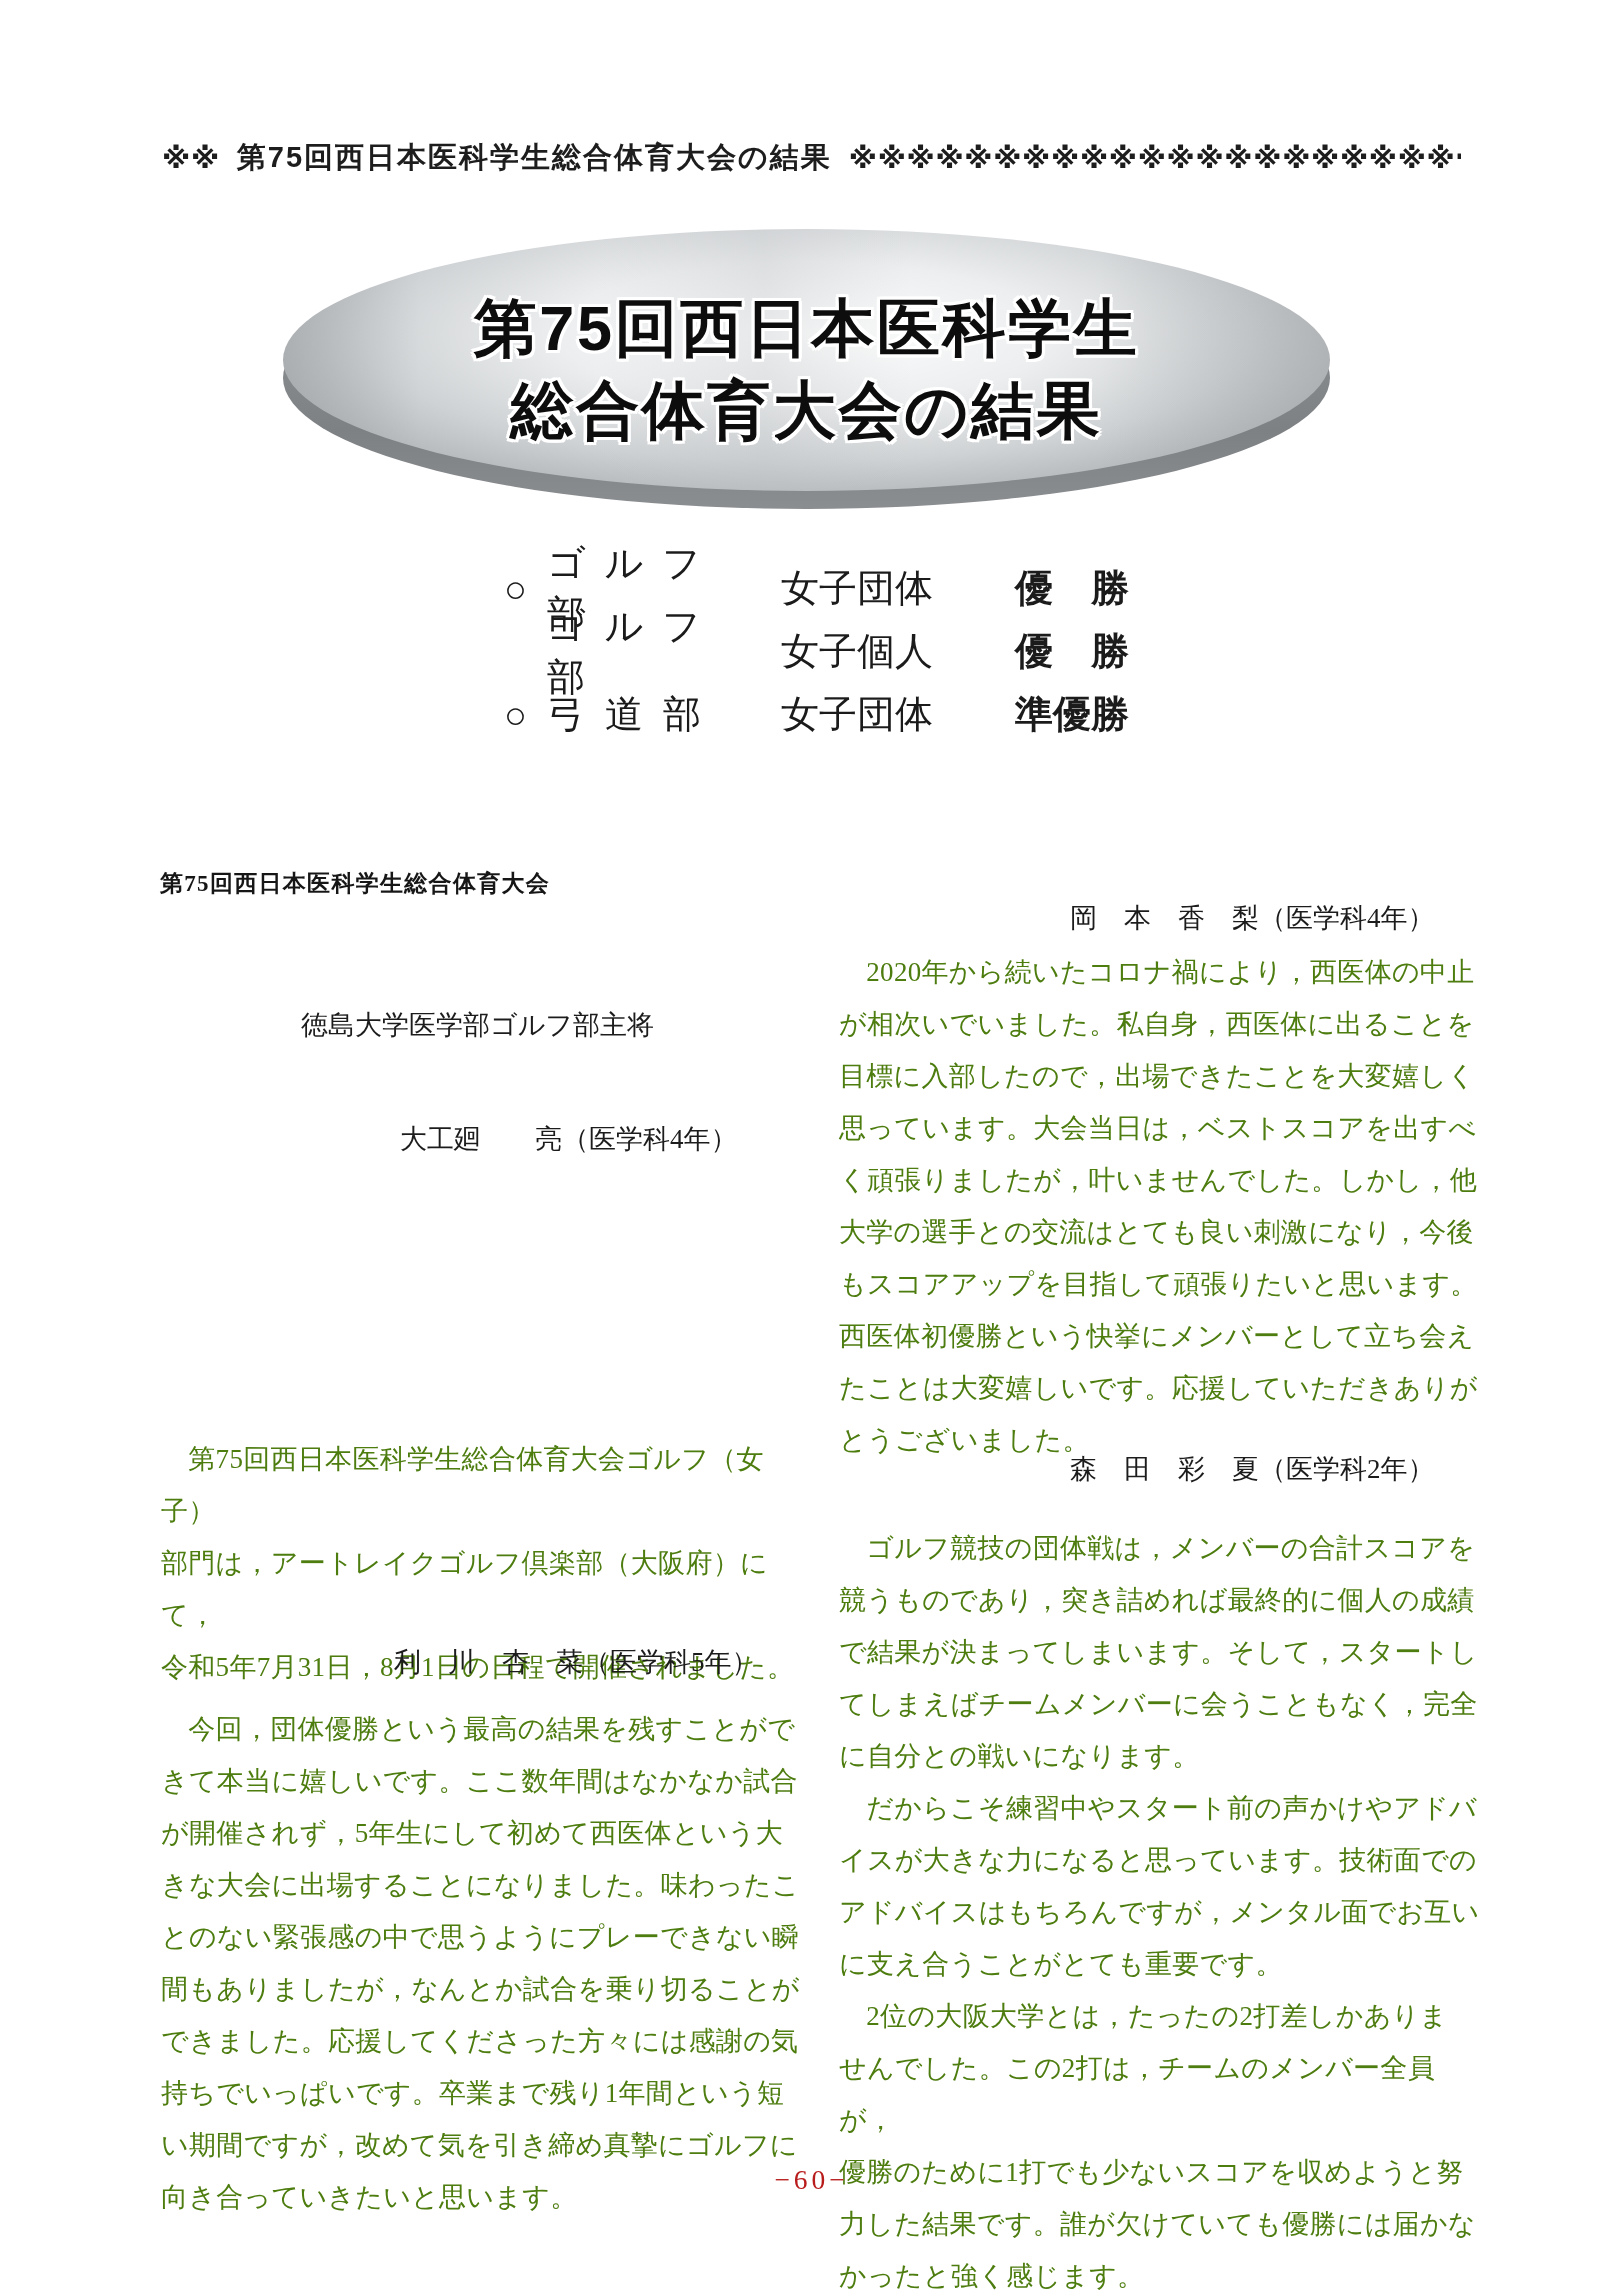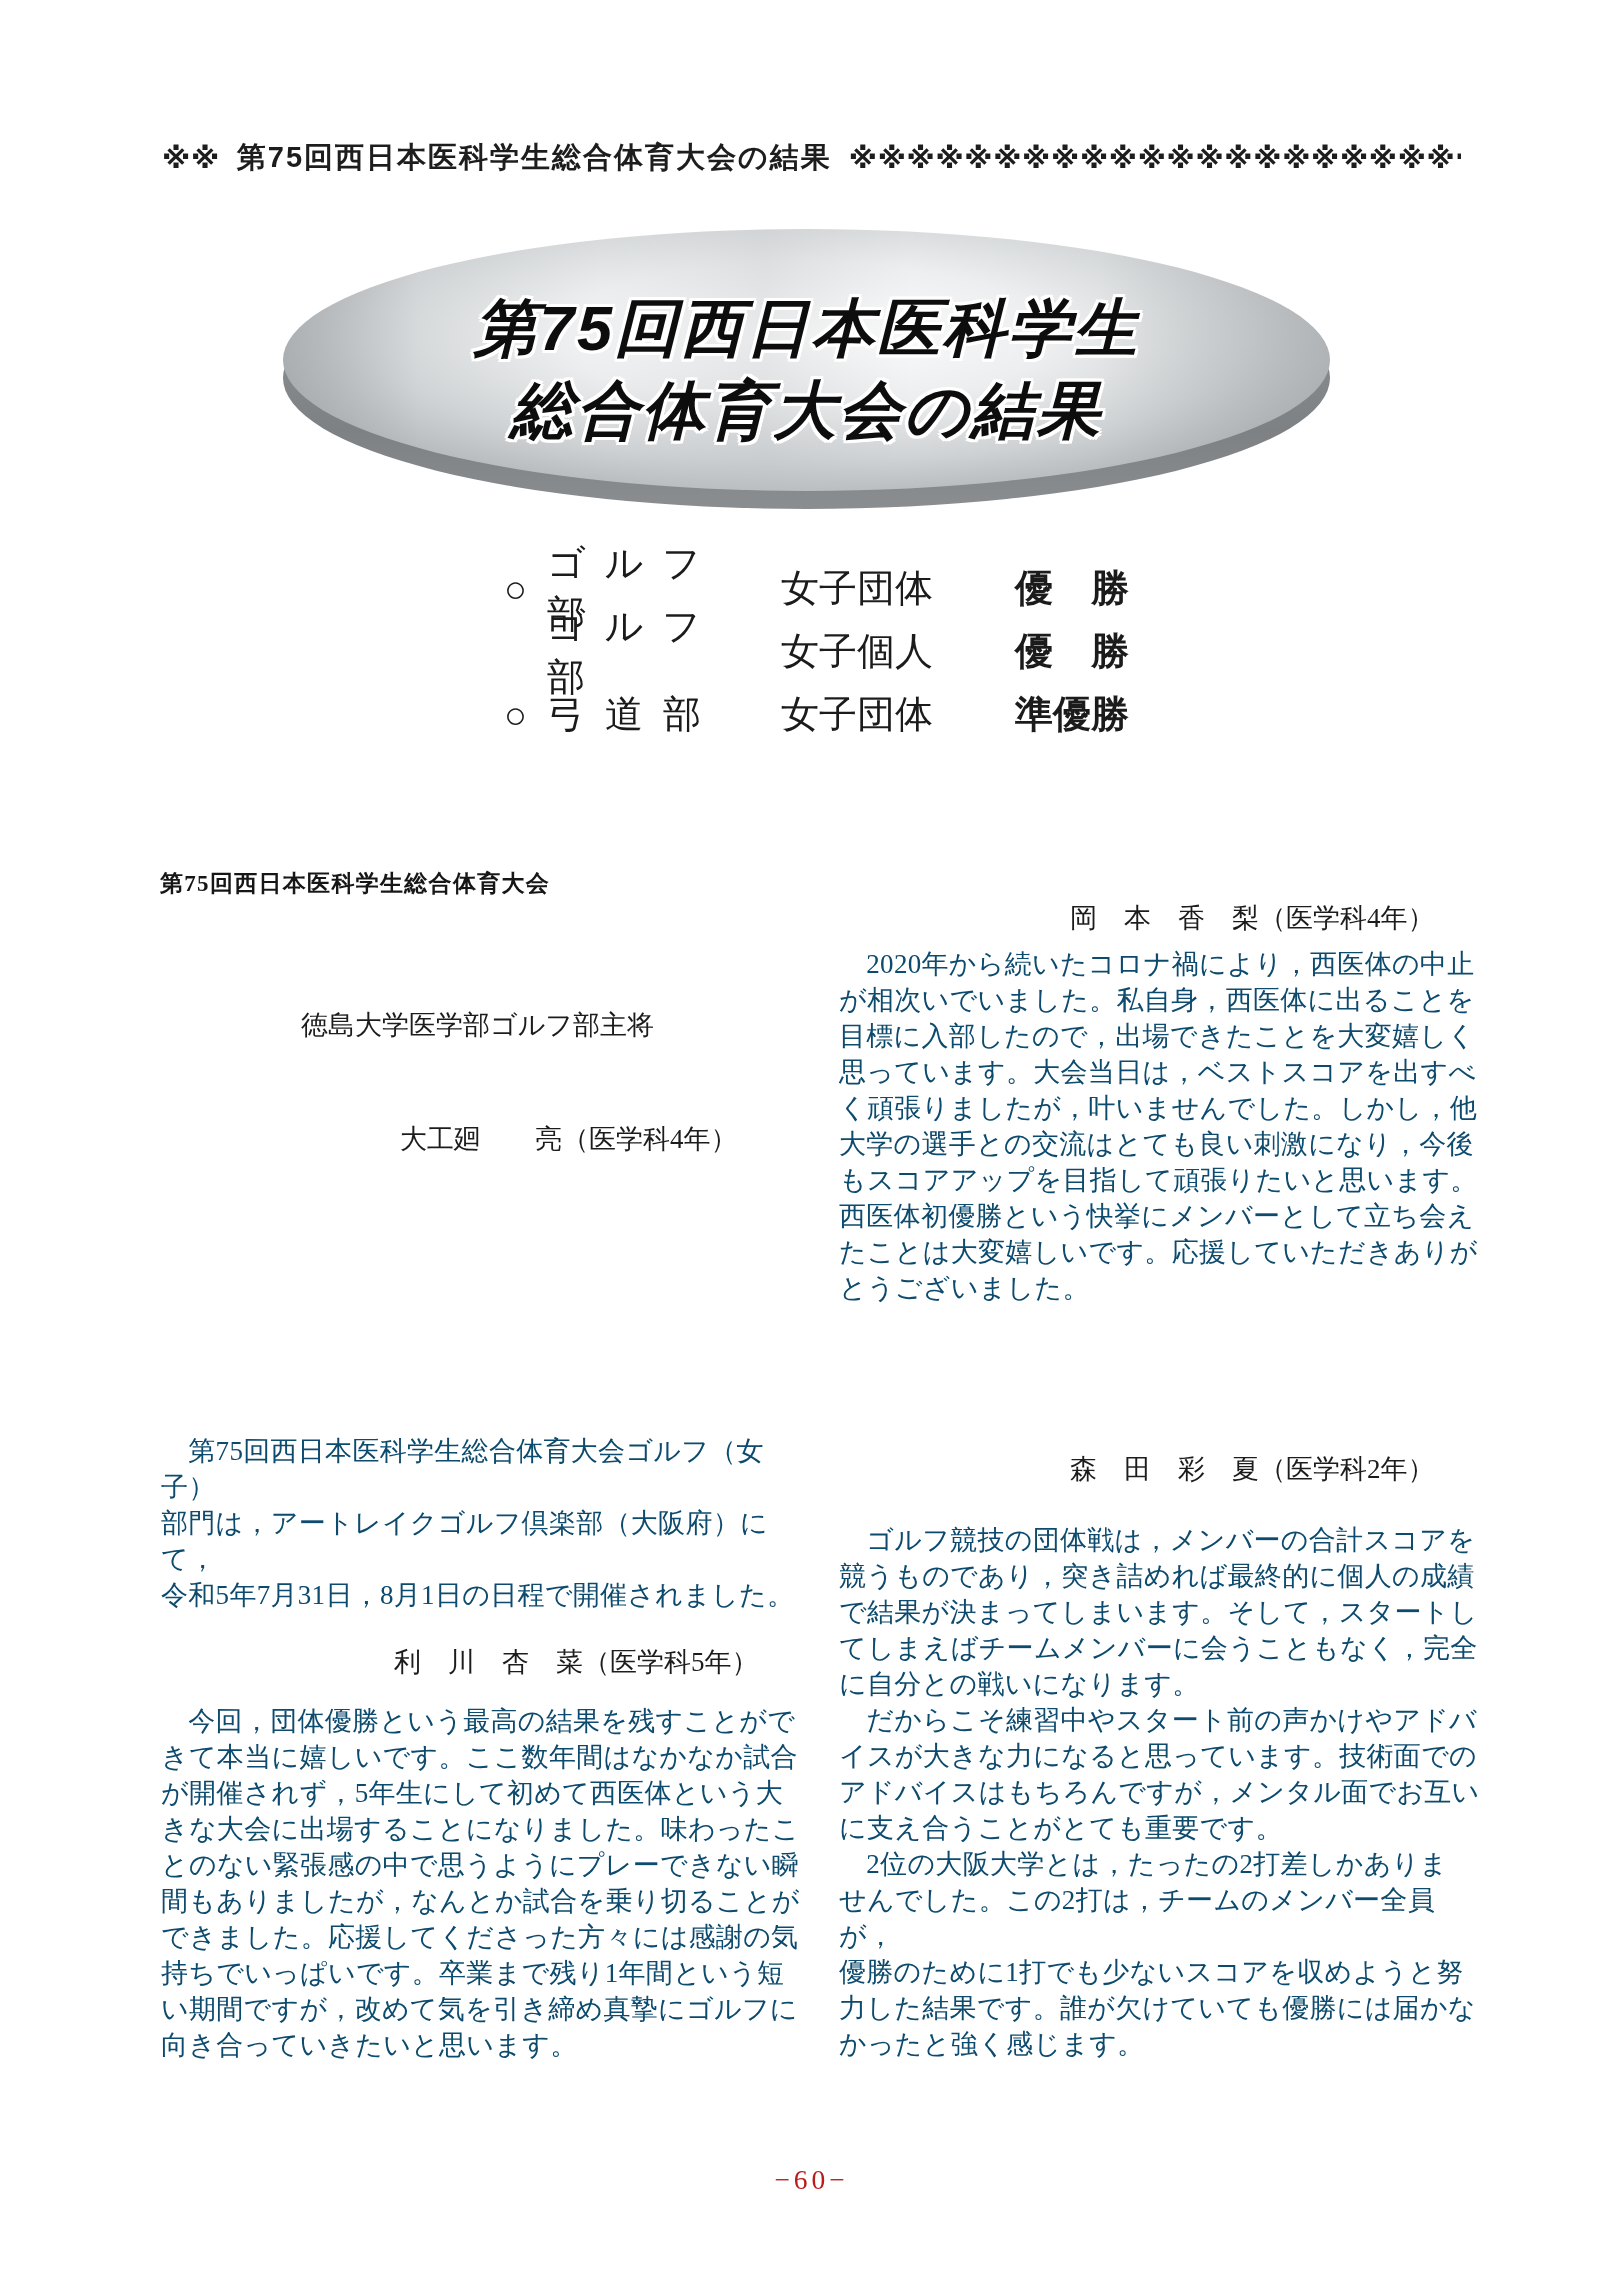--- a/index.html
+++ b/index.html
@@ -36,42 +36,41 @@
       radial-gradient(ellipse 62% 72% at 50% 40%, #ffffff 0%, #eceeef 38%,
         #cfd2d4 68%, #b0b3b6 92%, #a6a9ac 100%);
   }
   .badge-text{
     position:absolute;left:0;top:58px;width:100%;text-align:center;
     font-family:"Liberation Sans","DejaVu Sans",sans-serif;
     font-weight:bold;font-size:63px;line-height:82px;letter-spacing:2.6px;color:#0d0d0d;
     text-shadow:
       -3.3px 0 0 #fff, 3.3px 0 0 #fff, 0 -3.3px 0 #fff, 0 3.3px 0 #fff,
       -2.6px -2.6px 0 #fff, 2.6px -2.6px 0 #fff, -2.6px 2.6px 0 #fff, 2.6px 2.6px 0 #fff;
-    font-style: italic;
   }
   
   .results{position:absolute;left:504px;top:557px;font-size:38px;color:#1b1b1b;}
   .result-row{display:flex;align-items:center;height:63px;}
   .r-marker{flex:0 0 43px;}
   .r-club{flex:0 0 234px;}
   .r-club .club-inner{display:inline-block;width:154px;text-align:justify;text-align-last:justify;}
   .r-cat{flex:0 0 234px;}
   .r-award{flex:0 0 124px;font-weight:bold;}
   
   .article-heading{
     position:absolute;left:160px;top:850px;width:648px;
     font-family:Liberation Serif, serif;
     font-weight:bold;font-size:23px;line-height:67px;letter-spacing:1.3px;color:#161616;
     white-space:nowrap;
   }
   .byline,.author-line{position:absolute;font-size:27px;line-height:31px;white-space:nowrap;color:#1c1c1c;}
   .para{
     position:absolute;width:644px;
-    font-size:27px;line-height:36px;letter-spacing:0.3px;
-    white-space:pre-line;color:#0c4a6e;
+    font-size:27px;line-height:52px;letter-spacing:0.3px;
+    white-space:pre-line;color:#4d7c0f;
   }
   .byline-role{left:301px;top:1010px;}
   .byline-name{left:400px;top:1124px;}
   .para-l1{left:161px;top:1125px;}
   .para-l2{left:161px;top:1433px;}
   .author-l2{left:394px;top:1634px;margin-top:13px;}
   .para-l3{left:161px;top:1703px;}
   .author-r1{left:1070px;top:903px;}
   .para-r1{left:839px;top:946px;}
   .author-r2{left:1070px;top:1454px;}

